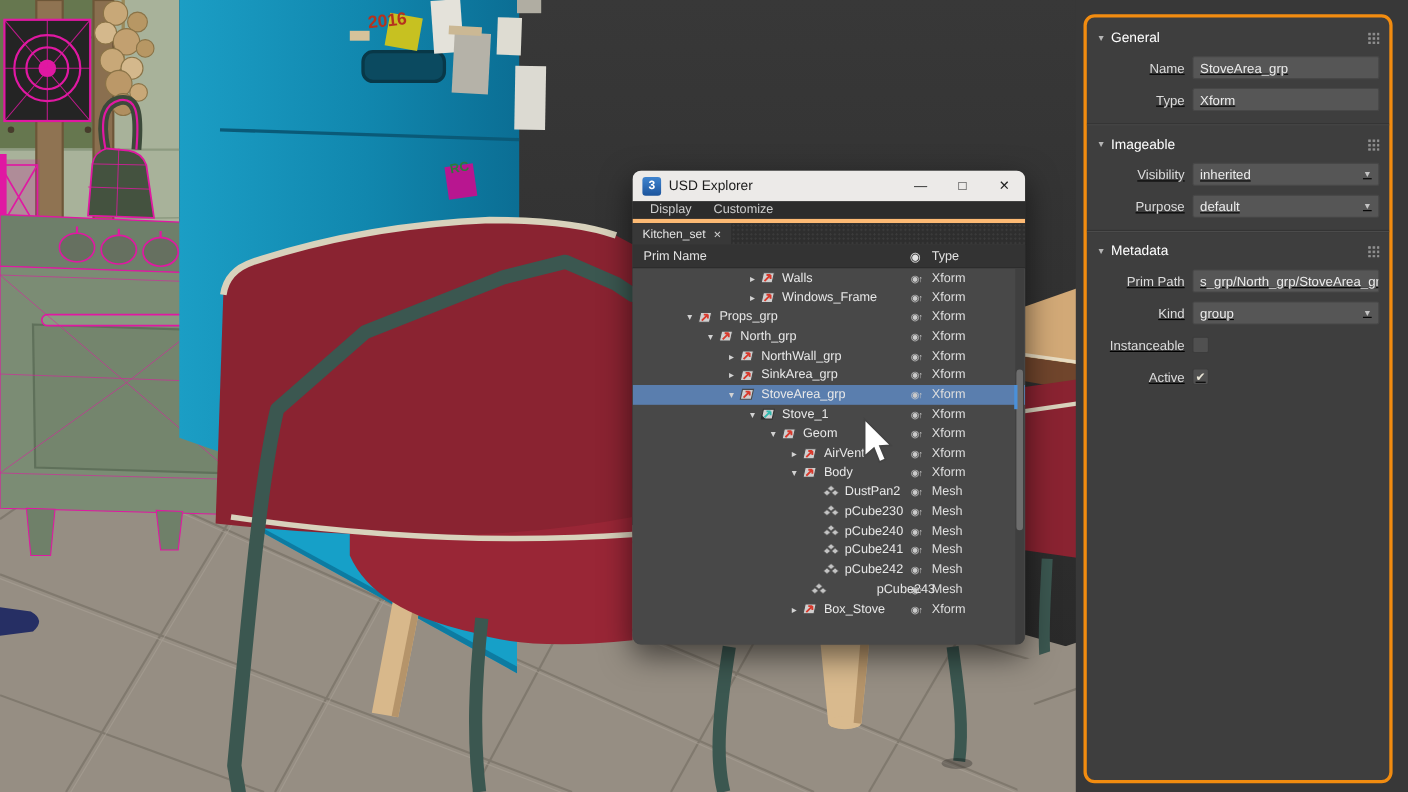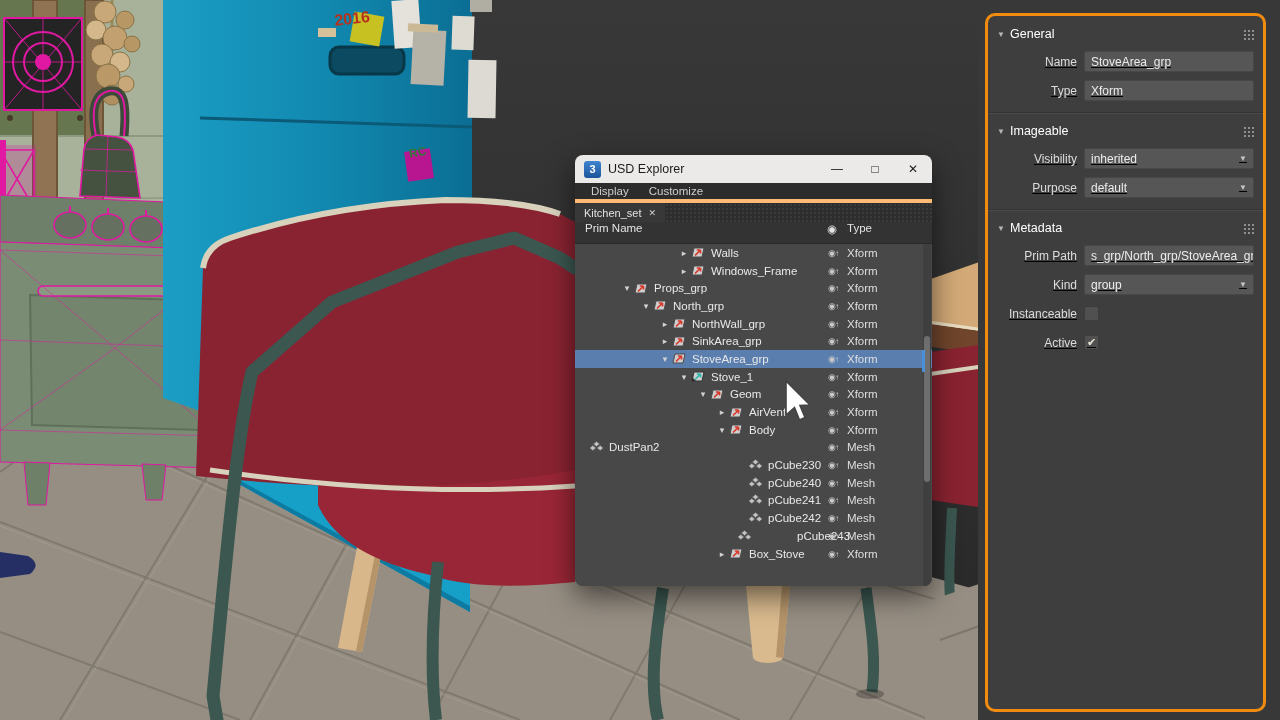--- a/index.html
+++ b/index.html
@@ -31,21 +31,21 @@
   .tab-close { font-size:9px; color:#cfcfcf; }
   .tab-rest { flex:1; background-color:#2e2e2e;
               background-image:radial-gradient(#3b3b3b 1px, transparent 1.1px);
               background-size:4px 4px; }
   .filterbar { height:23px; background:#3e3e3e; padding:2px 2px; flex:none; }
   .filterbar input { width:100%; height:19px; background:#656565; border:1px solid #585858;
                      color:#d8d8d8; font-size:11.5px; padding:0 6px; outline:none;
                      font-family:"Liberation Sans",sans-serif; }
   .filterbar input::placeholder { color:#989898; }
   .tree-header { height:22px; background:#333333; border-bottom:1px solid #2a2a2a;
-                 position:relative; display:flex; align-items:flex-start; flex:none;
+                 position:relative; display:flex; align-items:center; flex:none;
                  font-size:11.5px; color:#e3e3e3; }
   .tree-header .hname { padding-left:10px; }
   .col-eye { position:absolute; left:246px; width:22px; text-align:center; }
   .col-typ { position:absolute; left:272px; }
   .tree { flex:1; background:#484848; position:relative; overflow:hidden; }
   .tree-row { position:relative; height:17.7px; display:flex; align-items:center;
               font-size:11.5px; color:#e8e8e8; white-space:nowrap; }
   .tree-row.selected { background:#5A7EAE; }
   .expander { width:14px; font-size:9px; color:#d2d2d2; text-align:center; flex:none; }
   .prim-icon { width:16px; height:13px; flex:none; display:flex; align-items:center; }
@@ -419,21 +419,21 @@
           <span class="prim-icon">
             <svg width="15" height="13" viewBox="0 0 15 13">
               <polygon points="3,2 13,2 11,11 1,11" fill="#cfcfcf" stroke="#4a4a4a" stroke-width="1"></polygon>
               <path d="M4,9.5 L9.5,4 M9.5,4 L5.8,4 M9.5,4 L9.5,7.6" stroke="#d8392c" stroke-width="1.7" fill="none"></path>
             </svg>
           </span>
           <span class="lbl">Body</span>
           <span class="eye-cell"><span>◉</span><span class="up">↑</span></span>
           <span class="typ-cell">Xform</span>
         </div>
-        <div class="tree-row" style="">
+        <div class="tree-row" style="padding-left: 159px;">
           <span class="expander"></span>
           <span class="prim-icon">
             <svg width="15" height="12" viewBox="0 0 15 12">
               <g fill="#c4c4c4" stroke="#676767" stroke-width=".6">
                 <polygon points="7.5,0.5 10.5,3 7.5,5.5 4.5,3"></polygon>
                 <polygon points="3.8,4.5 6.8,7 3.8,9.5 0.8,7"></polygon>
                 <polygon points="11.2,4.5 14.2,7 11.2,9.5 8.2,7"></polygon>
               </g>
             </svg>
           </span>

